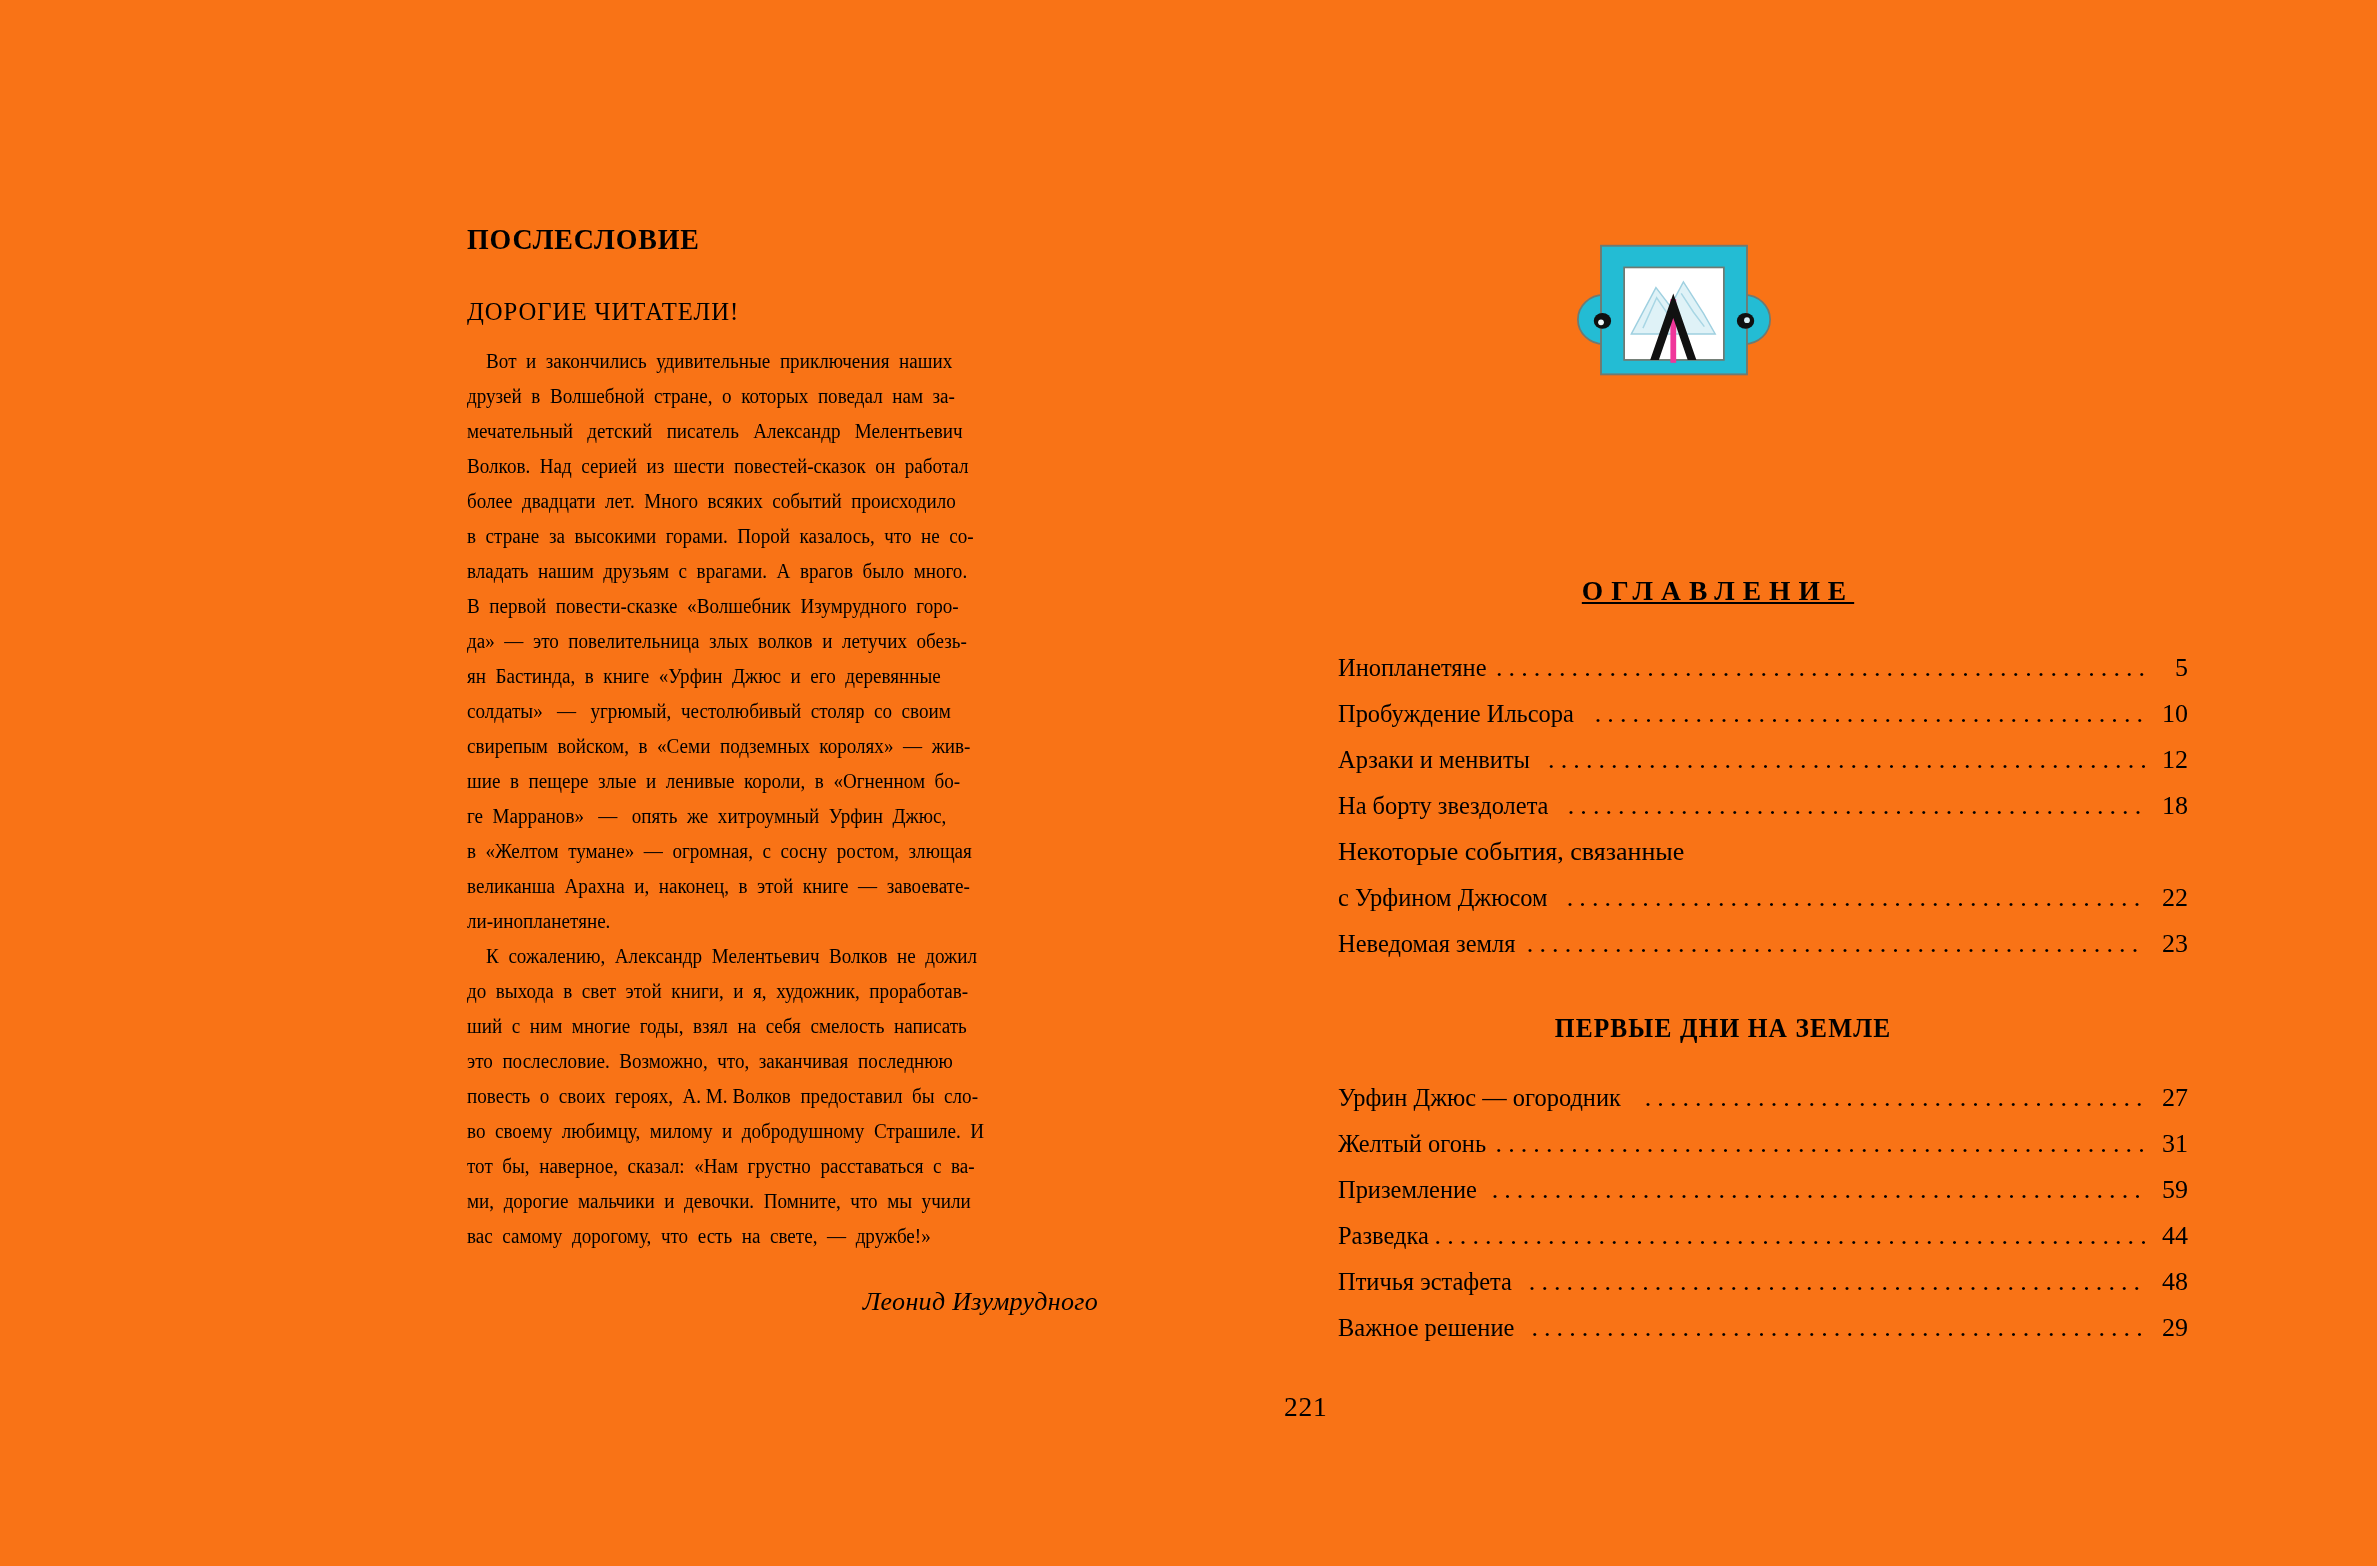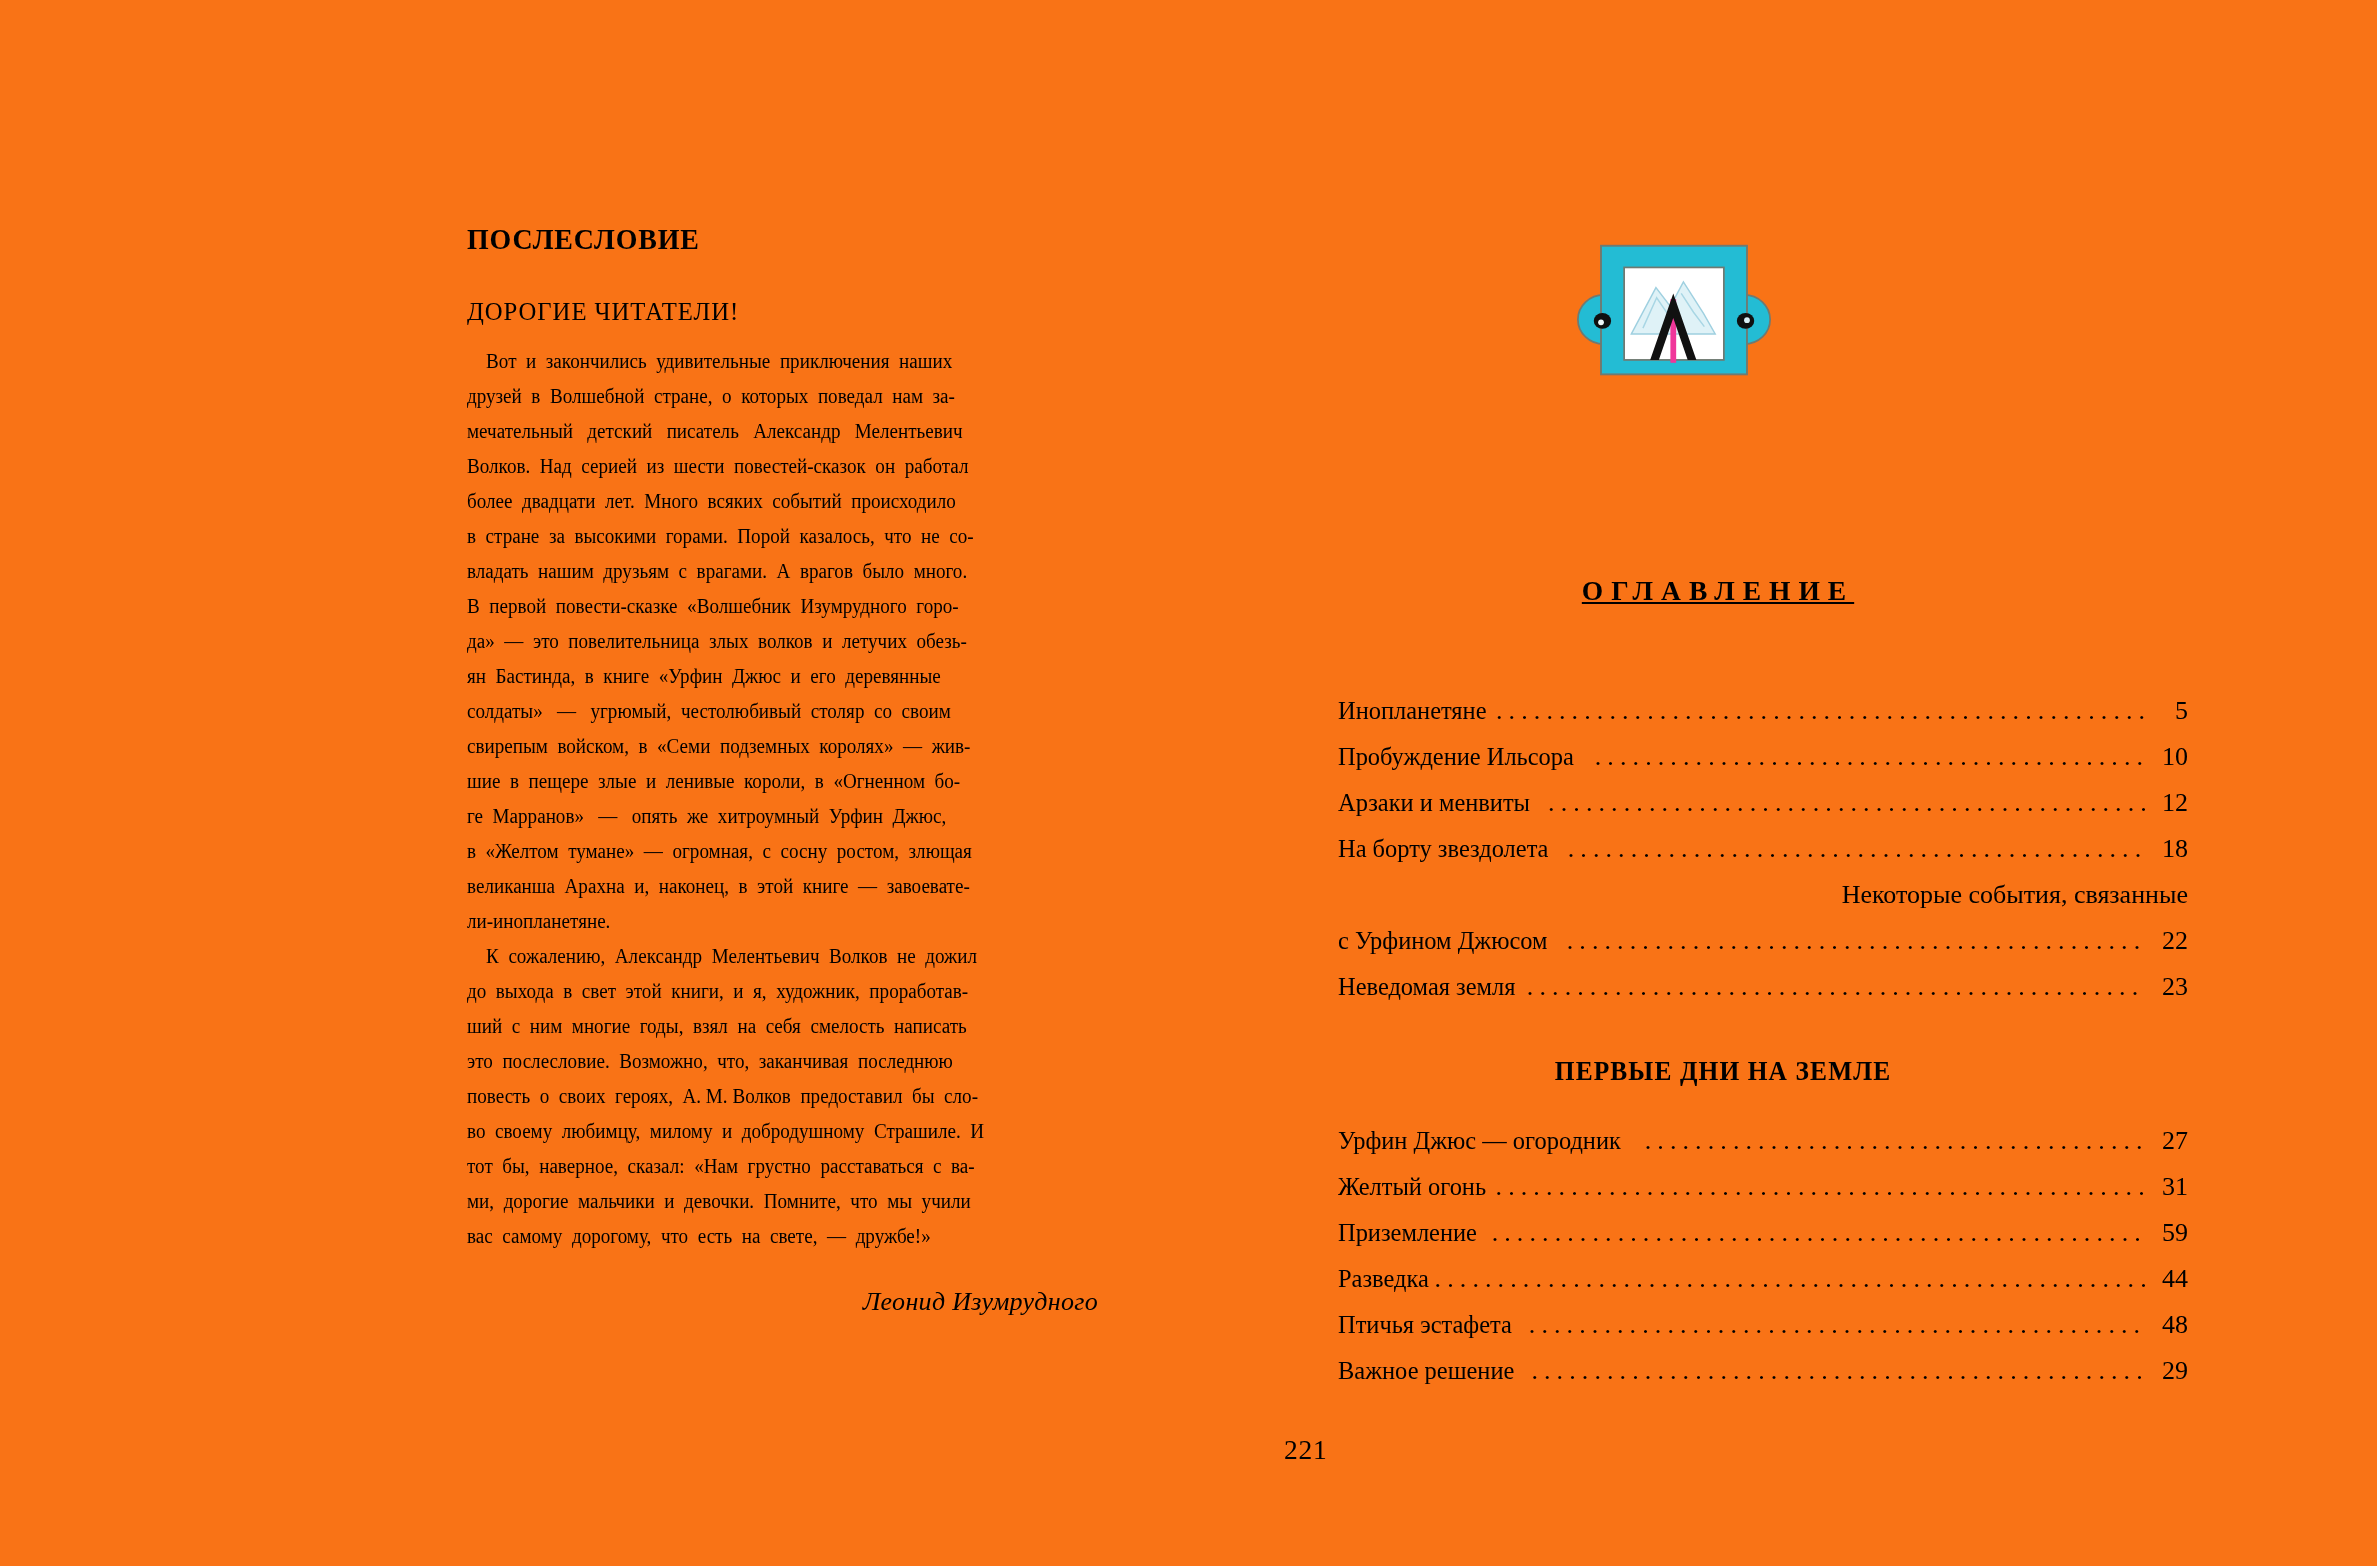--- a/index.html
+++ b/index.html
@@ -96,21 +96,21 @@
     font-size: 27.5px;
     font-weight: bold;
     letter-spacing: 8px;
     margin: 185px 0 0 0;
     padding-right: 72px;
     line-height: 1;
     text-decoration: underline;
   }
 
   .toc {
-    margin-top: 83px;
+    margin-top: 40px;
     margin-left: 54px;
     width: 850px;
   }
 
   .toc-entry {
     display: flex;
     align-items: baseline;
     font-size: 26px;
     line-height: 46px;
     white-space: nowrap;
@@ -130,21 +130,21 @@
   }
   .toc-leader.tight {
     padding-left: 0;
   }
   .toc-page {
     flex: 0 0 auto;
     text-align: right;
     min-width: 42px;
     font-size: 26px;
   }
-  .toc-entry.noleader { display: block; text-align: right; }
+  .toc-entry.noleader { display: block; }
 
   .toc-section-title {
     text-align: center;
     font-size: 27px;
     font-weight: bold;
     letter-spacing: 1.2px;
     margin: 48px 0 33px 0;
     padding-right: 85px;
     line-height: 1;
     transform: scaleX(0.94);

